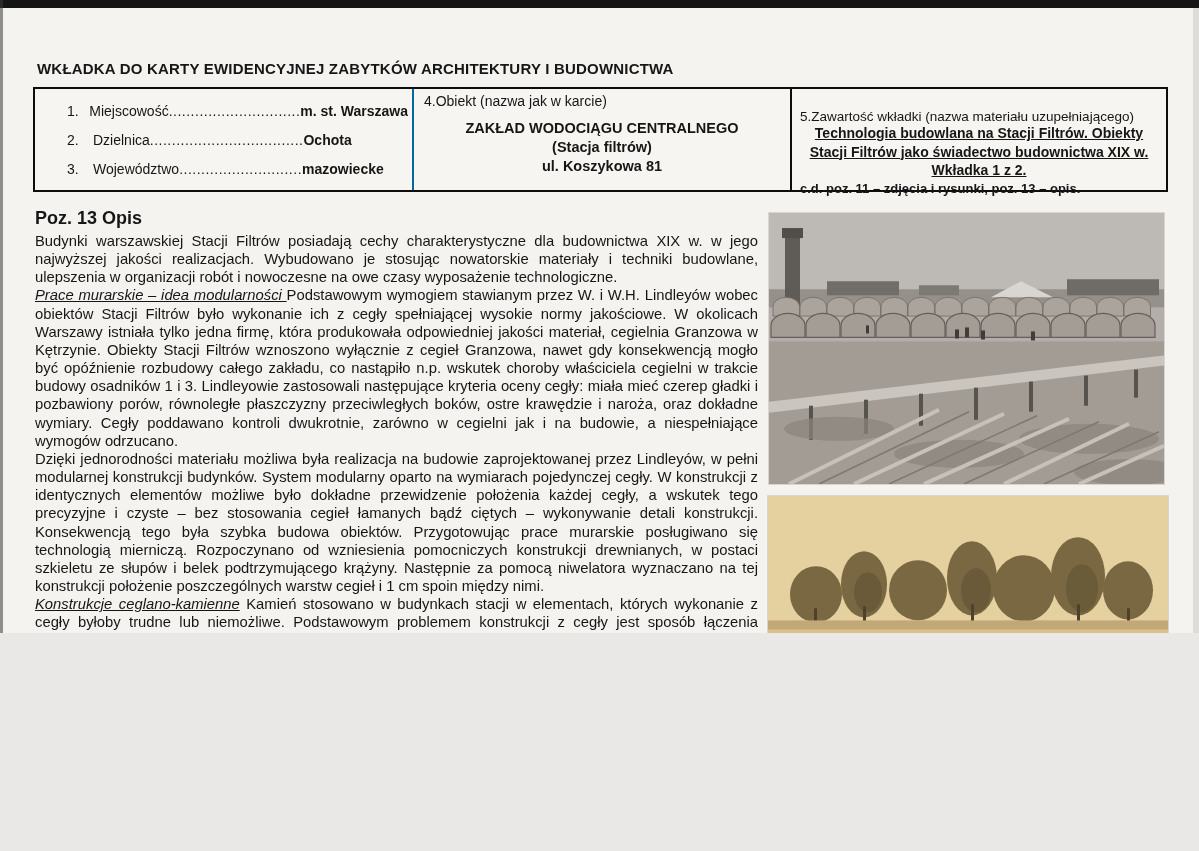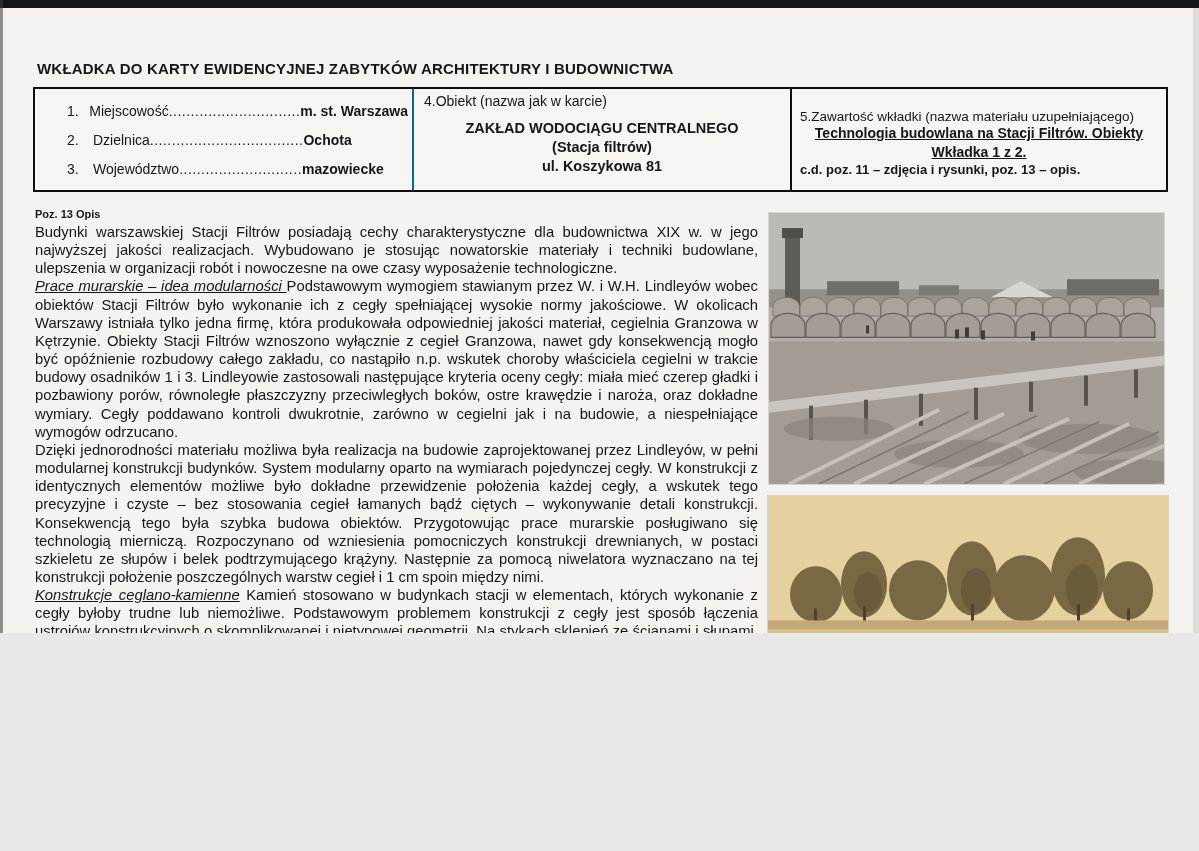--- a/index.html
+++ b/index.html
@@ -23,21 +23,21 @@
   .cell-obj{width:380px;border-left:2px solid #0369a1;border-right:2px solid #0d0d0d;padding:4px 10px;}
   .cell-obj .lbl{font-size:14px;}
   .objlines{margin-top:10px;text-align:center;font-weight:bold;font-size:14.5px;line-height:19px;}
   .cell-cont{flex:1;padding:20px 8px;}
   .cell-cont .lbl{font-size:13.5px;}
   .contlines{text-align:center;font-weight:bold;font-size:14px;line-height:18.5px;}
   .contlines div{text-decoration:underline;}
   .cont-note{font-weight:bold;font-size:13px;margin-top:1px;}
 
   .descr{position:absolute;left:35px;top:208px;width:723px;height:582px;overflow:hidden;}
-  .descr-h{font-size:11px;font-weight:bold;margin:0 0 3px 0;}
+  .descr-h{font-size:18px;font-weight:bold;margin:0 0 3px 0;}
   .descr p{margin:0;font-size:14.8px;line-height:18.15px;text-align:justify;}
   .descr .lead{font-style:italic;text-decoration:underline;}
 
   .photo{position:absolute;border:1px solid #d8d5d0;background:#b3aeaa;}
   .photo1{left:768px;top:212px;width:395px;height:271px;}
   .photo2{left:767px;top:495px;width:400px;height:313px;background:#d9c18c;}
   .photo svg{display:block;width:100%;height:100%;}
 
   .photo-cap{position:absolute;left:497px;top:787px;width:266px;font-size:13px;font-weight:normal;line-height:15px;text-align:justify;}
   .credits{position:absolute;left:35px;top:795px;width:452px;border:2px solid #111;box-sizing:border-box;padding:3px 8px 16px 8px;background:#f6f5f2;font-style:italic;}
@@ -81,20 +81,21 @@
       <div class="objlines">
           <div>ZAKŁAD WODOCIĄGU CENTRALNEGO</div>
           <div>(Stacja filtrów)</div>
           <div>ul. Koszykowa 81</div>
         </div>
     </div>
     <div class="cell cell-cont">
       <div class="lbl">5.Zawartość wkładki (nazwa materiału uzupełniającego)</div>
       <div class="contlines">
           <div>Technologia budowlana na Stacji Filtrów. Obiekty</div>
+          <div>Stacji Filtrów jako świadectwo budownictwa XIX w.</div>
           <div>Wkładka 1 z 2.</div>
         </div>
       <div class="cont-note">c.d. poz. 11 – zdjęcia i rysunki, poz. 13 – opis.</div>
     </div>
   </div>
 
   <div class="descr">
     <div class="descr-h">Poz. 13 Opis</div>
     <div>
         <p>Budynki warszawskiej Stacji Filtrów posiadają cechy charakterystyczne dla budownictwa XIX w. w jego najwyższej jakości realizacjach. Wybudowano je stosując nowatorskie materiały i techniki budowlane, ulepszenia w organizacji robót i nowoczesne na owe czasy wyposażenie technologiczne.</p>

